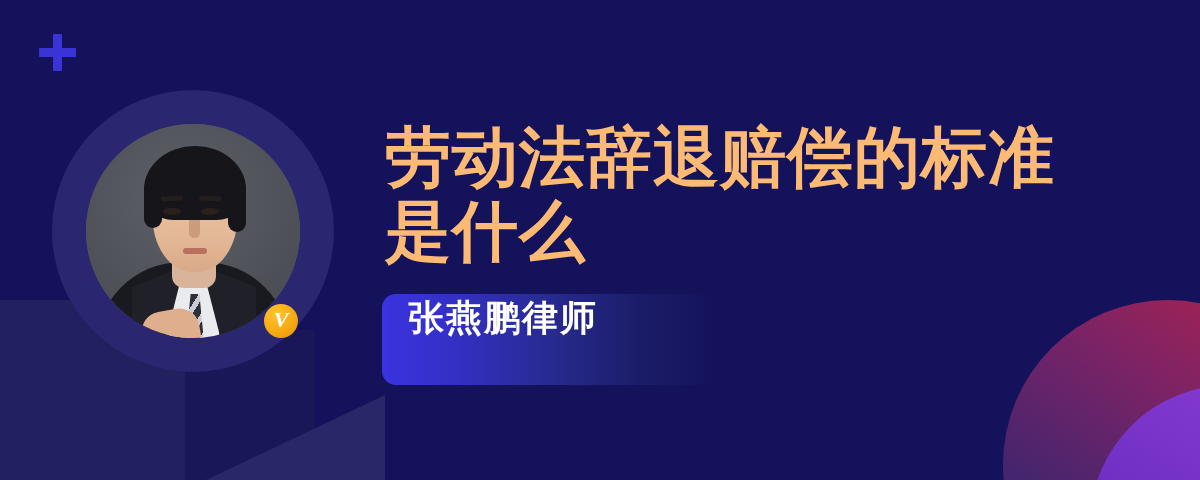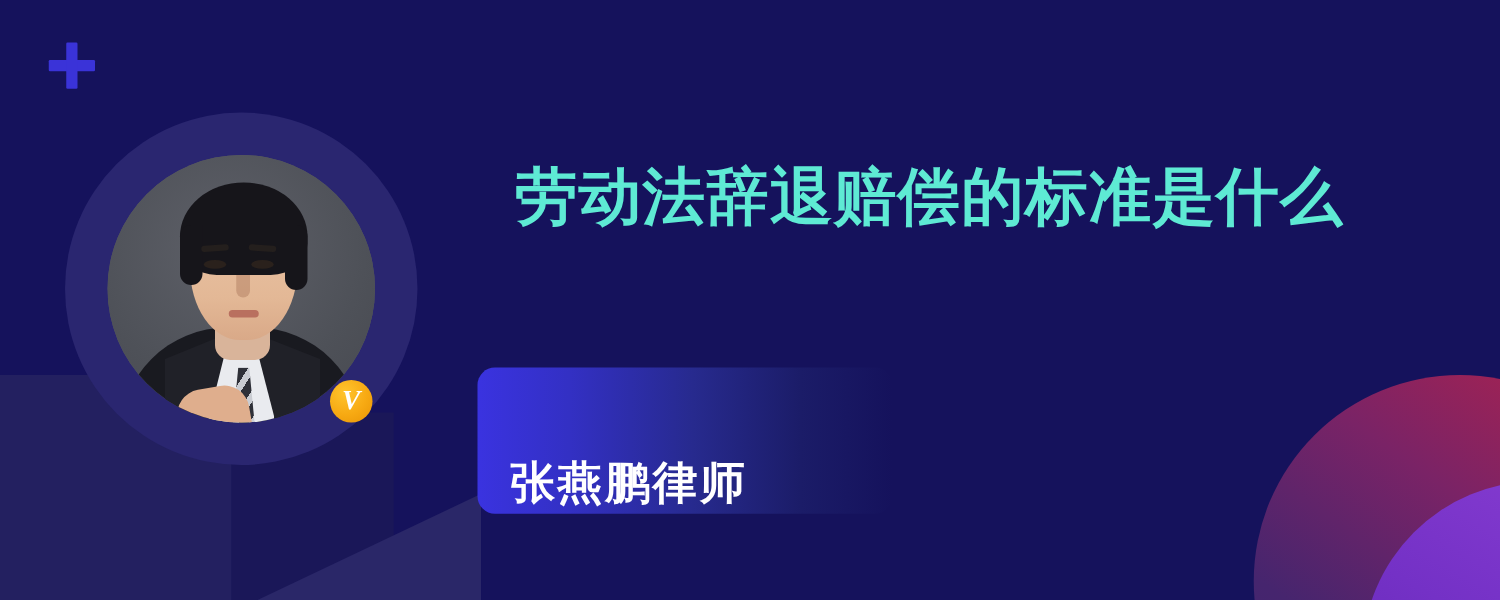--- a/index.html
+++ b/index.html
@@ -249,39 +249,38 @@
   }
 
   
   .content {
     position: absolute;
     left: 385px;
     top: 120px;
     width: 700px;
   }
   .headline {
-    color: #5eead4;
-    font-size: 50px;
+    color: #fdba74;
+    font-size: 66px;
     font-weight: bold;
     line-height: 74px;
     letter-spacing: 1px;
     width: 690px;
     margin: 0;
-    text-align: right;
   }
   .name-badge {
     position: absolute;
     left: 382px;
     top: 294px;
     width: 332px;
-    height: 117px;
+    height: 91px;
     border-radius: 14px;
     background: linear-gradient(90deg, #3a33e0 0%, #3330c4 22%, #272a8e 52%, #1b1c68 78%, #15125c 100%);
     display: flex;
-    align-items: flex-end;
+    align-items: flex-start;
   }
   .name-badge .name-text {
     color: #ffffff;
     font-size: 36px;
     font-weight: bold;
     letter-spacing: 2px;
     margin-left: 26px;
   }
 </style>
 </head>

